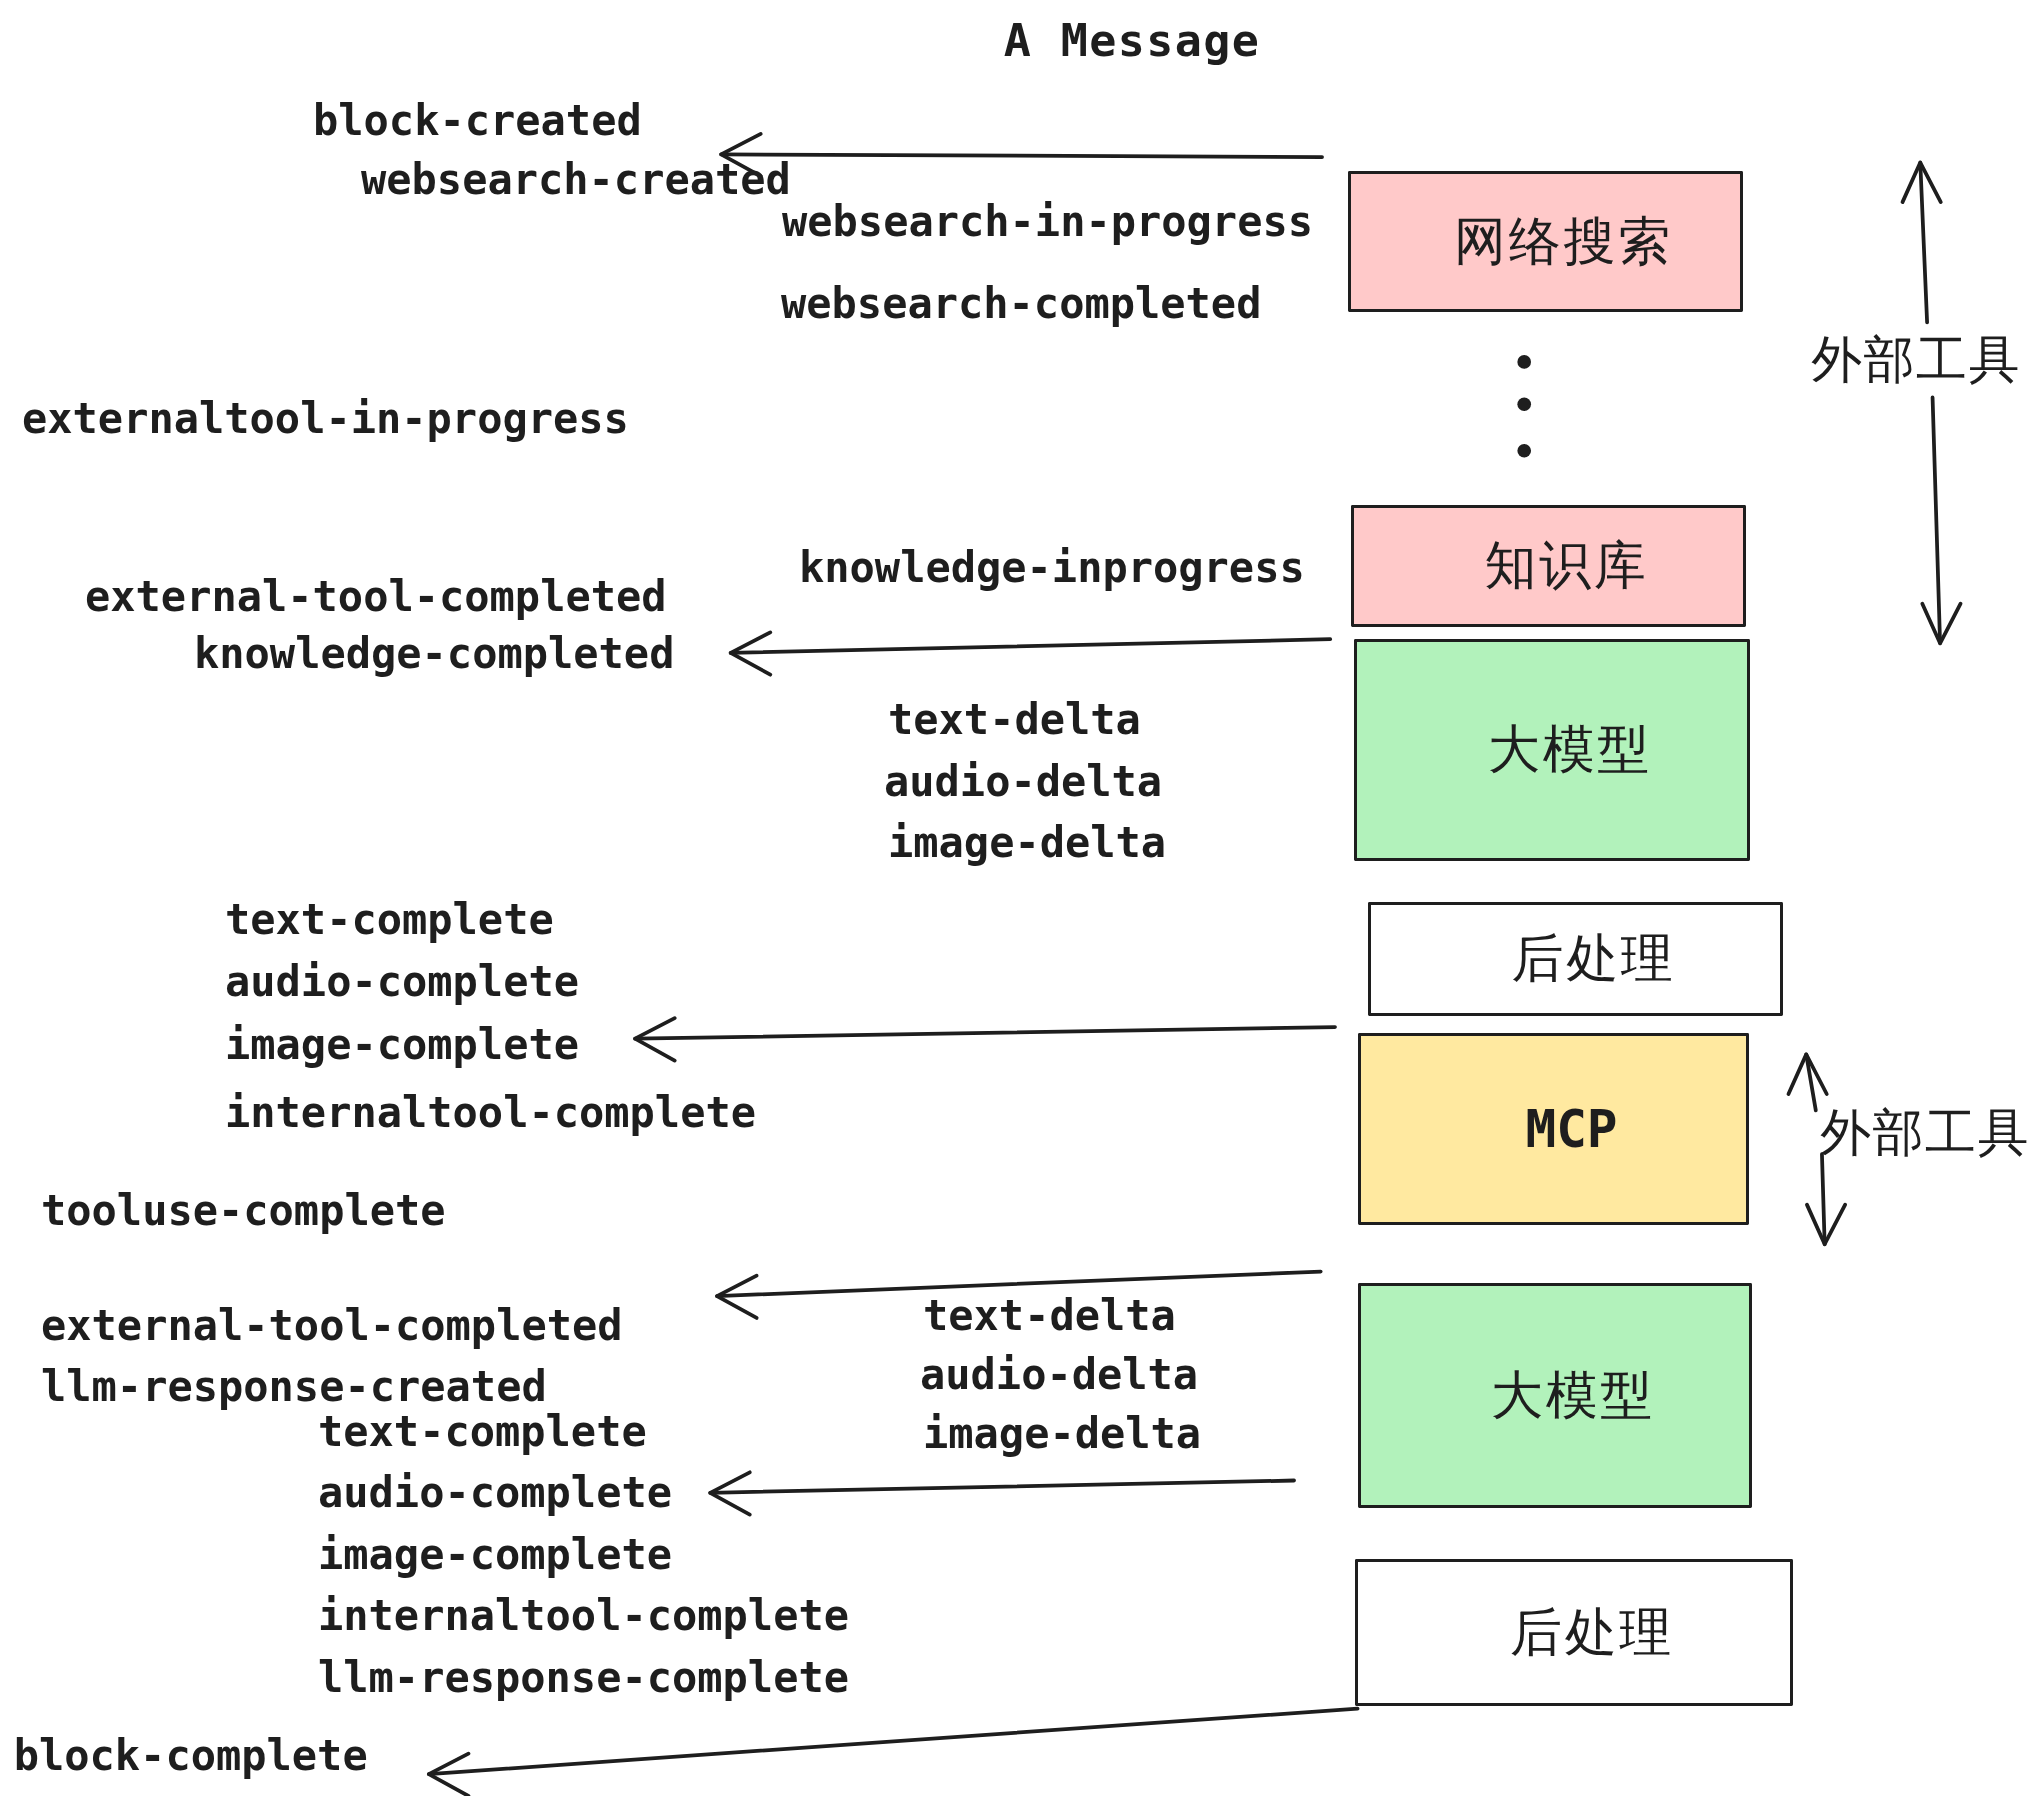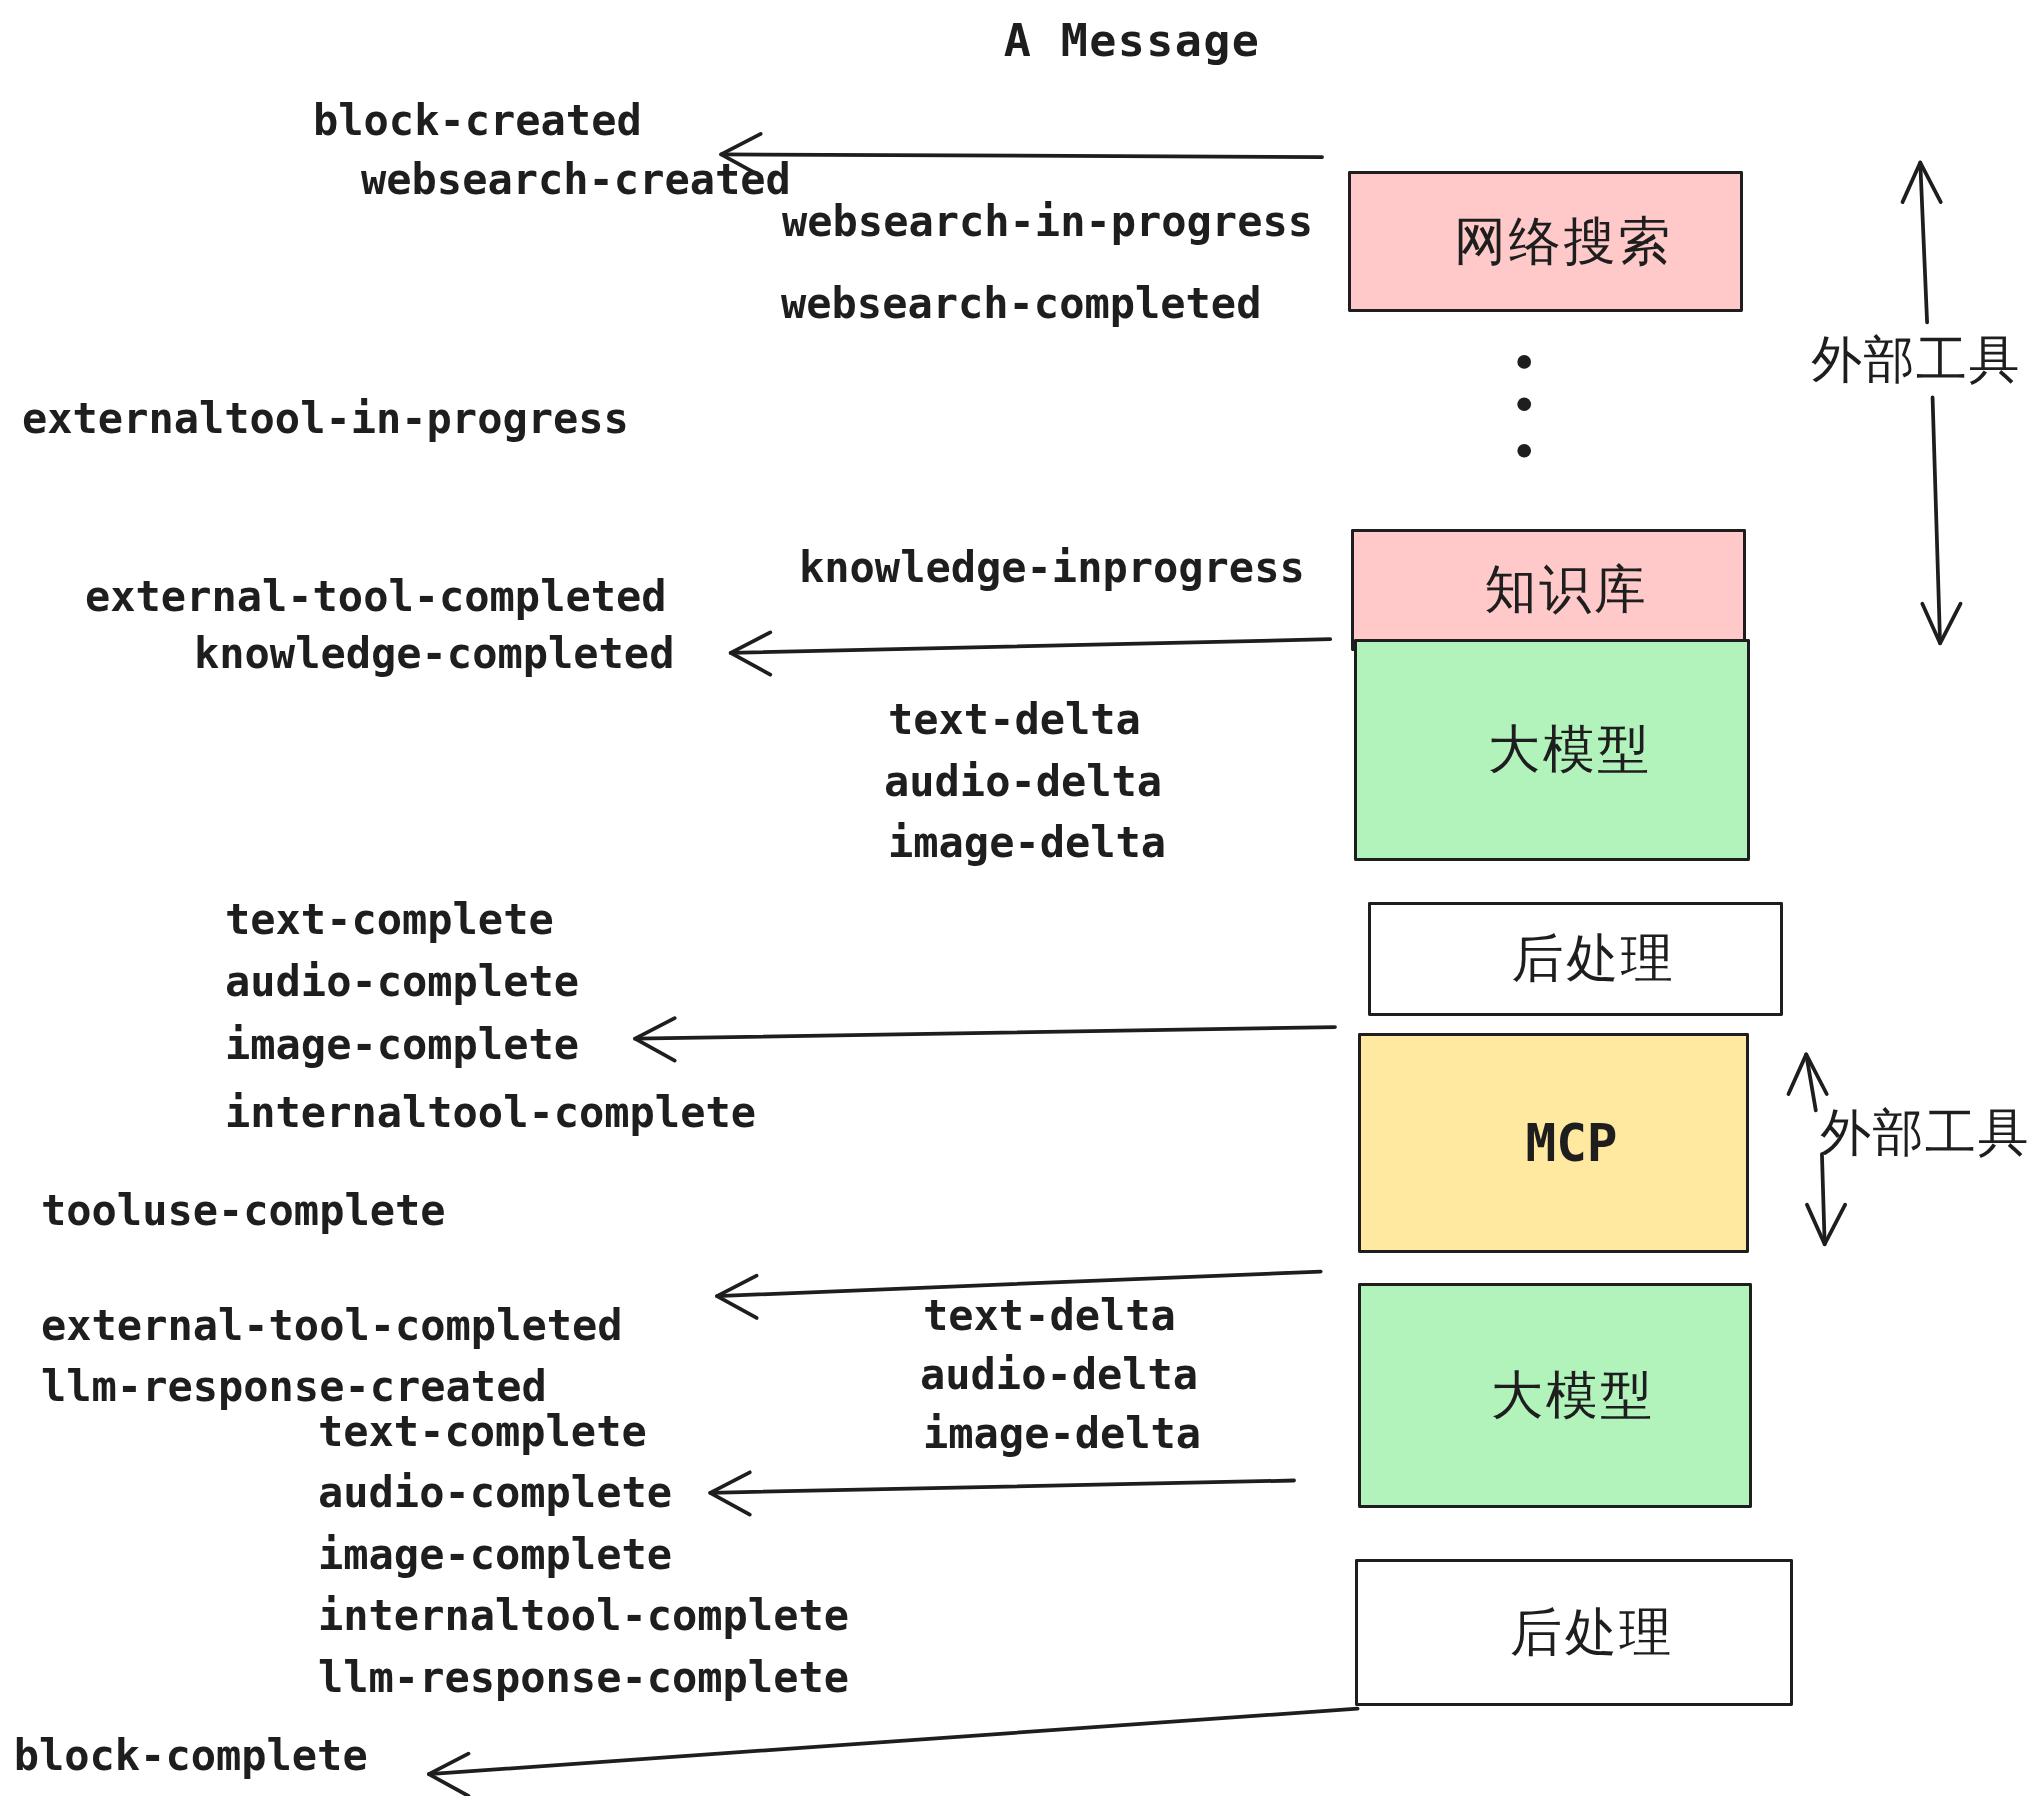--- a/index.html
+++ b/index.html
@@ -115,30 +115,30 @@
         <circle class="dot" cx="2232" cy="530" r="10"></circle>
         <circle class="dot" cx="2232" cy="592" r="10"></circle>
         <circle class="dot" cx="2232" cy="660" r="10"></circle>
       </g>
     </svg>
     <div class="side-label" style="left: 1916px; top: 360px;">外部工具</div>
     <div class="side-label" style="left: 1925px; top: 1133px;">外部工具</div>
     <div class="box" style="left: 1348px; top: 171px; width: 395px; height: 141px; background: rgb(255, 201, 201);">
       <span class="box-label">网络搜索</span>
     </div>
-    <div class="box" style="left: 1351px; top: 505px; width: 395px; height: 122px; background: rgb(255, 201, 201); margin-top: 24px;">
+    <div class="box" style="left: 1351px; top: 505px; width: 395px; height: 122px; background: rgb(255, 201, 201);">
       <span class="box-label">知识库</span>
     </div>
     <div class="box" style="left: 1354px; top: 639px; width: 396px; height: 222px; background: rgb(178, 242, 187);">
       <span class="box-label">大模型</span>
     </div>
     <div class="box" style="left: 1368px; top: 902px; width: 415px; height: 114px; background: rgb(255, 255, 255);">
       <span class="box-label">后处理</span>
     </div>
-    <div class="box" style="left: 1358px; top: 1033px; width: 391px; height: 220px; background: rgb(255, 233, 160);">
+    <div class="box" style="left: 1358px; top: 1033px; width: 391px; height: 192px; background: rgb(255, 233, 160);">
       <span class="box-label mono">MCP</span>
     </div>
     <div class="box" style="left: 1358px; top: 1283px; width: 394px; height: 225px; background: rgb(178, 242, 187);">
       <span class="box-label">大模型</span>
     </div>
     <div class="box" style="left: 1355px; top: 1559px; width: 438px; height: 147px; background: rgb(255, 255, 255);">
       <span class="box-label">后处理</span>
     </div>
     <div class="title" style="left: 1096px; top: 40px;">A Message</div>
     <div class="evt" style="left: 313px; top: 120px;">block-created</div>

